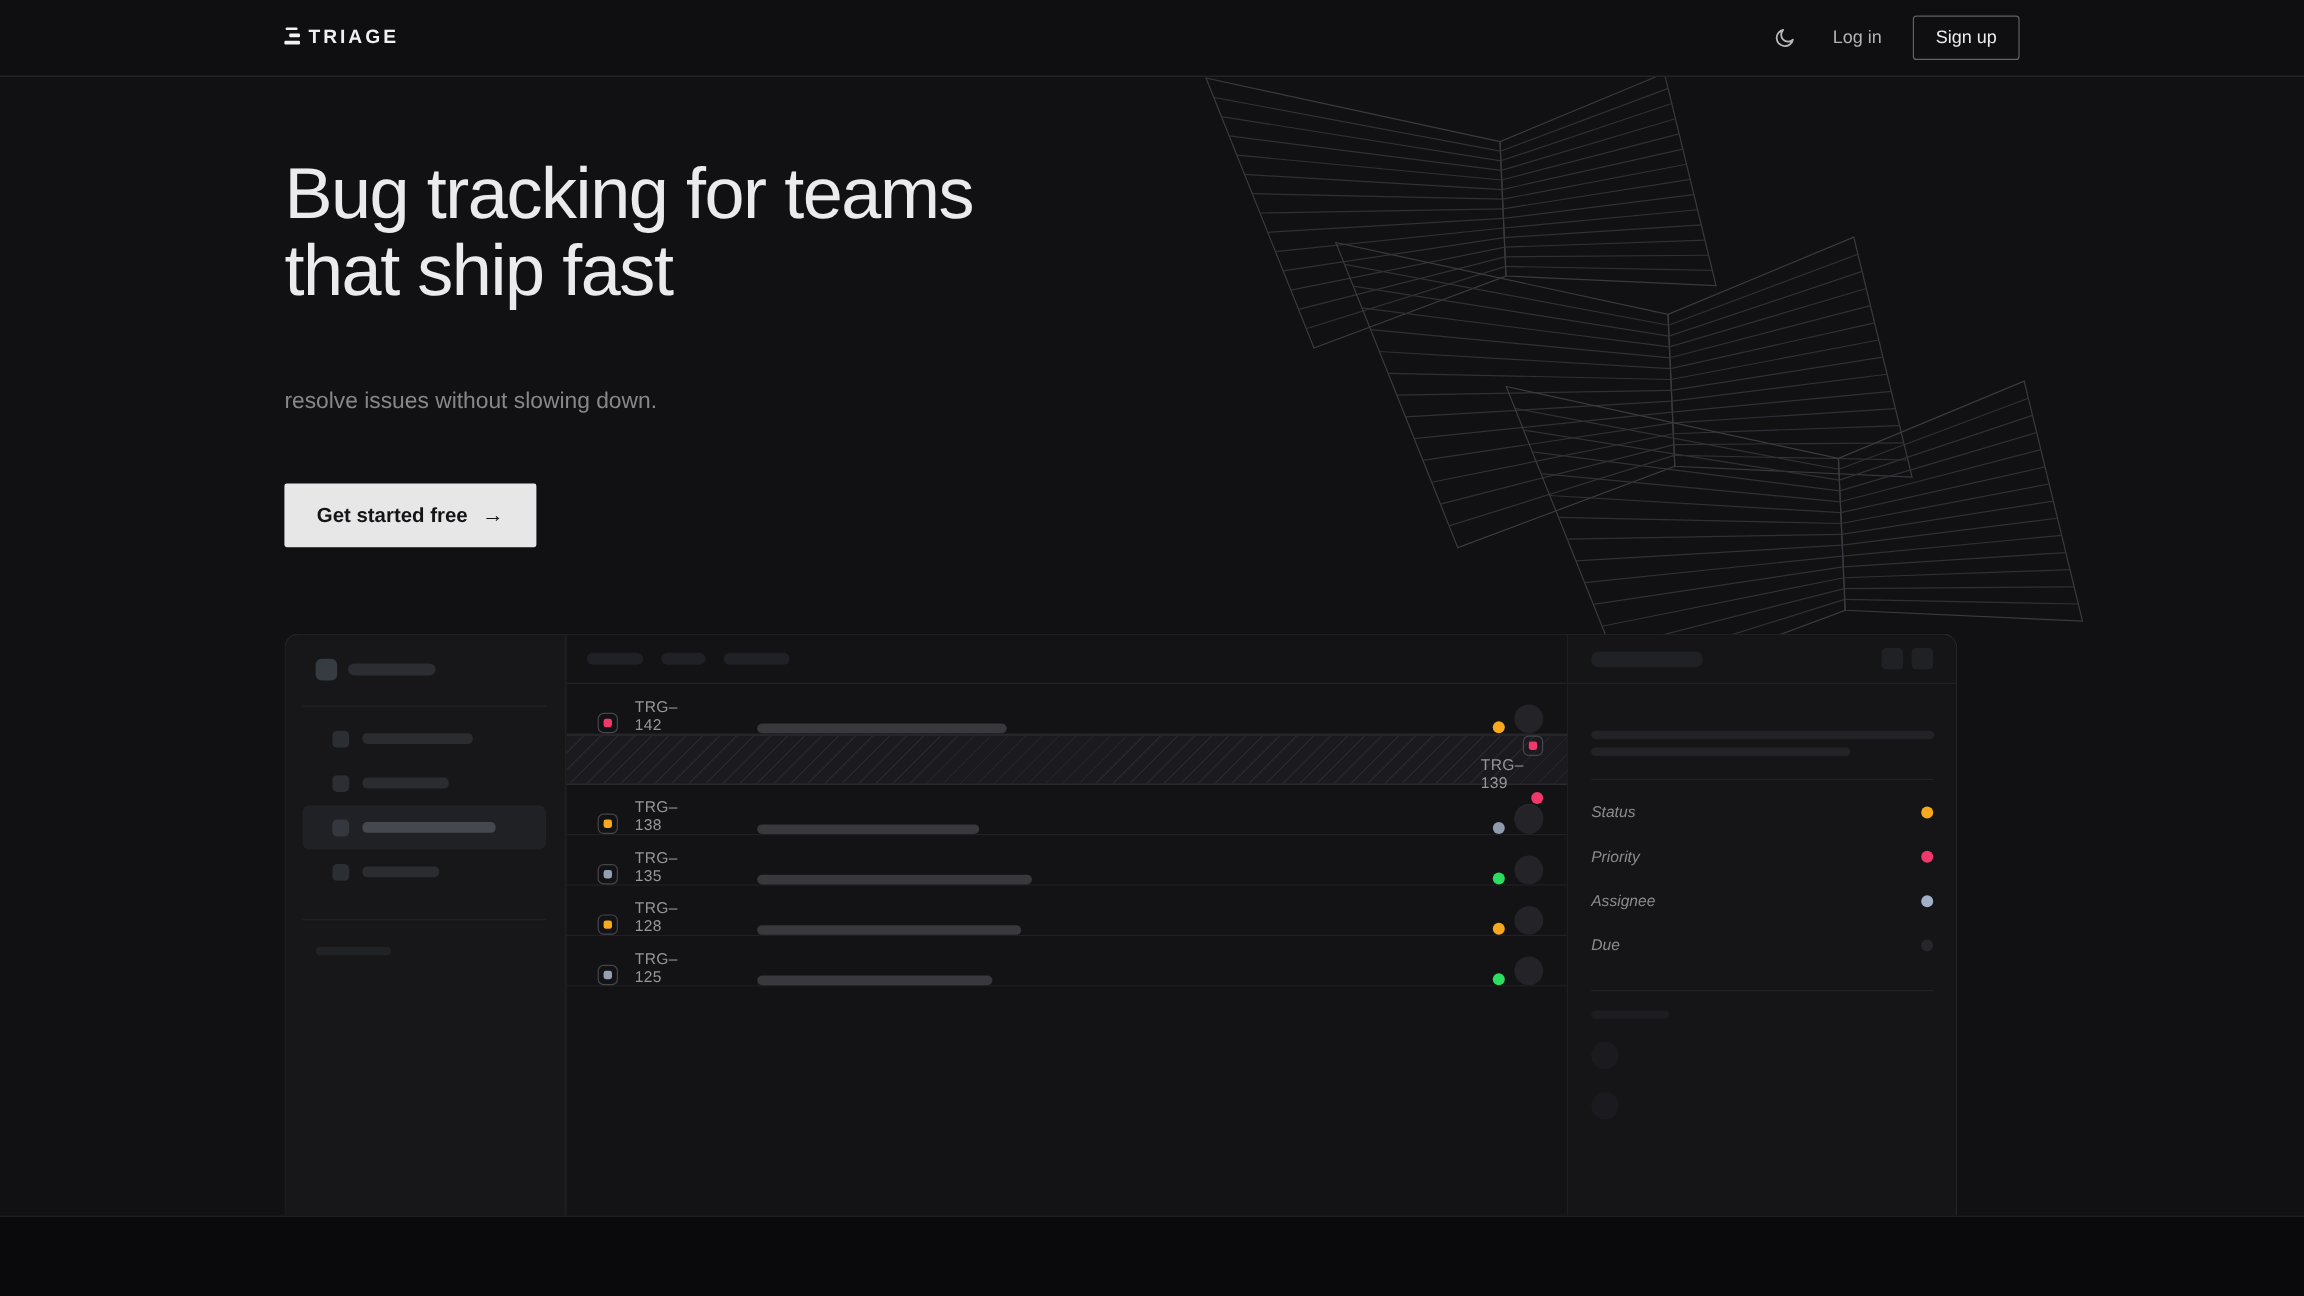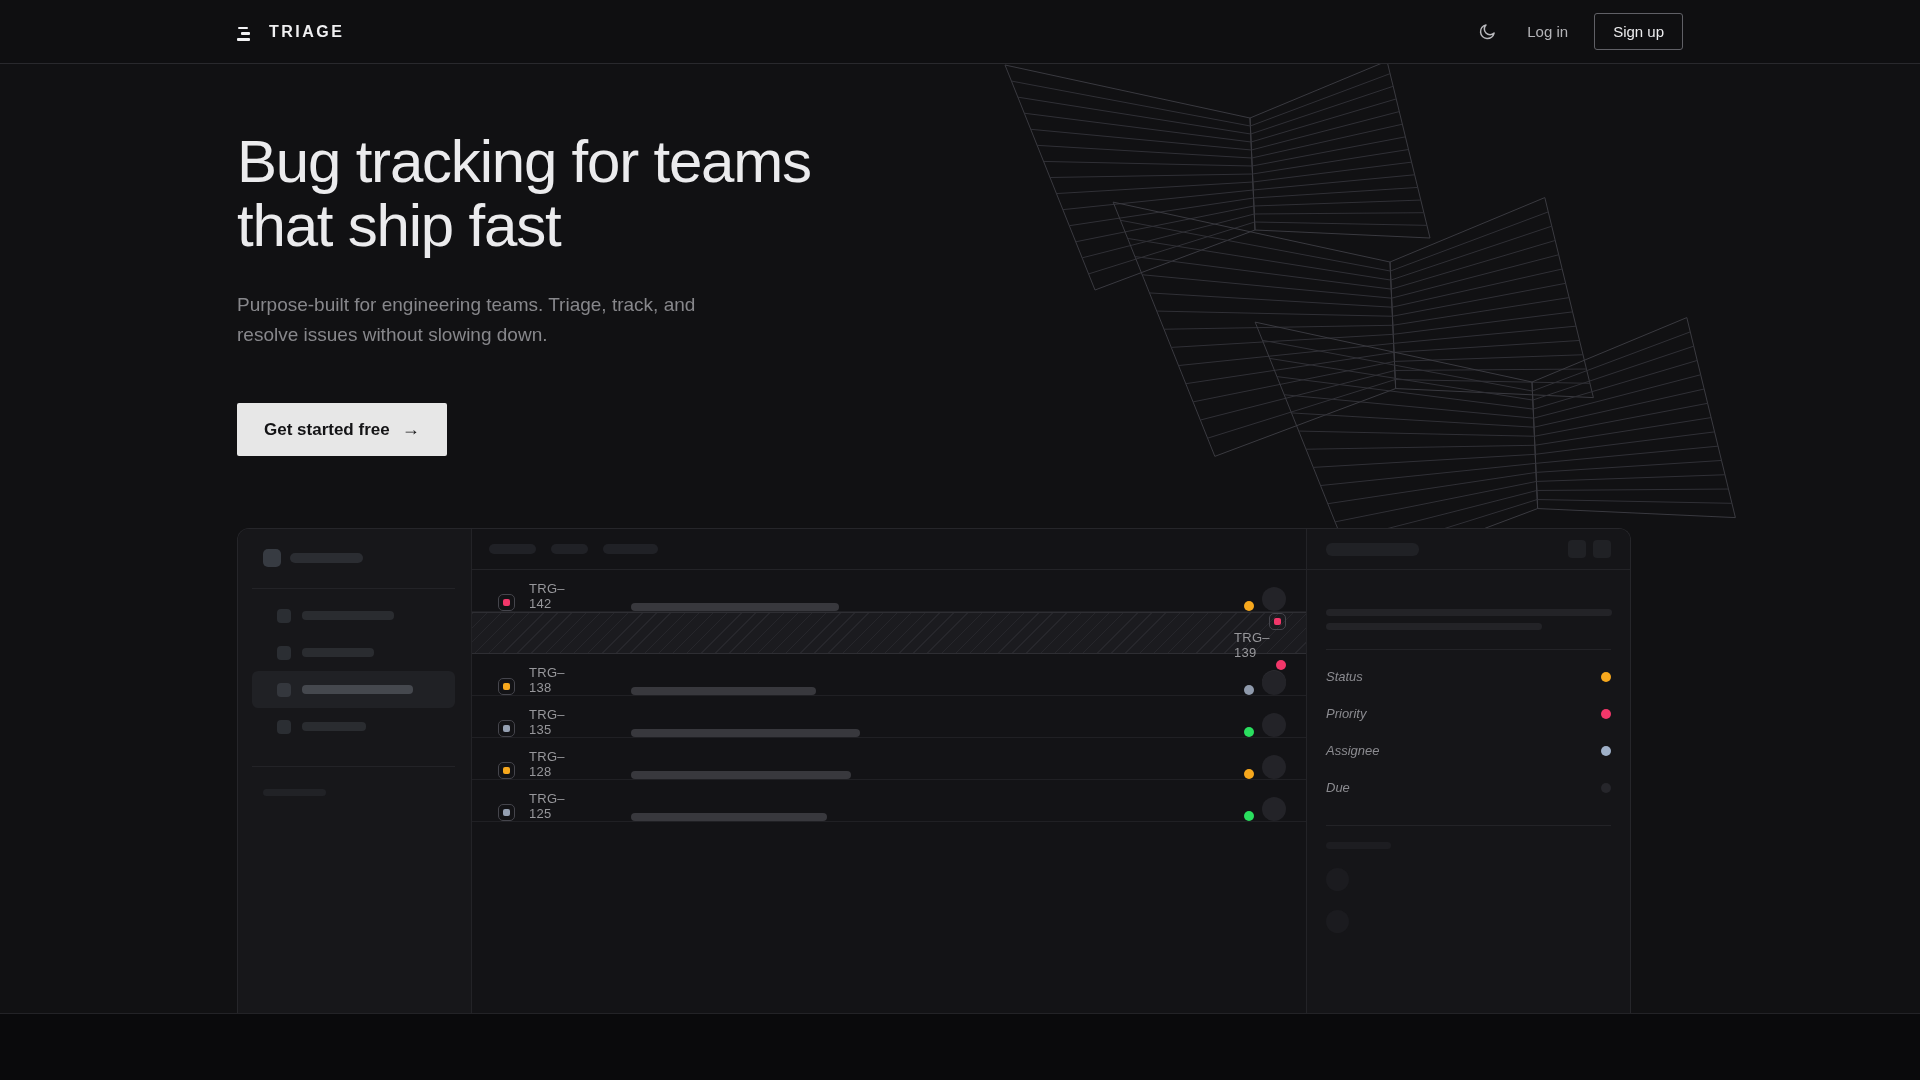--- a/index.html
+++ b/index.html
@@ -15,21 +15,21 @@
   #wireframe { position:absolute; inset:0; z-index:0; pointer-events:none; }
 
   
   .nav {
     position:relative; z-index:2;
     height:64px; background:#0f0f11;
     border-bottom:1px solid #29292d;
     display:flex; align-items:center; justify-content:space-between;
     padding:0 237px 0 237px;
   }
-  .brand { display:flex; align-items:flex-end; gap:18px; cursor:pointer; }
+  .brand { display:flex; align-items:flex-start; gap:6px; cursor:pointer; }
   .logo-icon { width:14px; height:14px; display:flex; flex-direction:column; justify-content:space-between; }
   .logo-icon i { display:block; height:2.6px; background:#f2f2f4; border-radius:1px; }
   .logo-icon i:nth-child(1){ width:10px; margin-left:1px; }
   .logo-icon i:nth-child(2){ width:9px;  margin-left:4px; }
   .logo-icon i:nth-child(3){ width:13px; }
   .brand-name { font-size:16px; font-weight:700; letter-spacing:2.5px; color:#f0f0f2; }
   .nav-right { display:flex; align-items:center; gap:26px; }
   .theme-btn { background:none; border:none; cursor:pointer; display:flex; align-items:center; padding:4px; }
   .login { font-size:15px; color:#b4b4b8; text-decoration:none; cursor:pointer; }
   .signup {
@@ -251,21 +251,21 @@
         <path d="M20.5 13.2A8.2 8.2 0 1 1 10.8 3.5a6.6 6.6 0 0 0 9.7 9.7z"></path>
       </svg>
     </button>
     <a class="login">Log in</a>
     <button class="signup">Sign up</button>
   </div>
 </nav>
 
 <section class="hero">
   <h1><span>Bug tracking for teams</span><br><span>that ship fast</span></h1>
-  <p><span>Purpose-built for engineering teams. Triage, track, and</span><br><span>resolve issues without slowing down.</span></p>
+  <p><br><span>resolve issues without slowing down.</span></p>
   <button class="cta">
     <span>Get started free</span>
     <span class="arrow">→</span>
   </button>
 </section>
 
 <div class="mockup">
 
   <div class="mk-sidebar">
     <div class="sb-logo-row">

